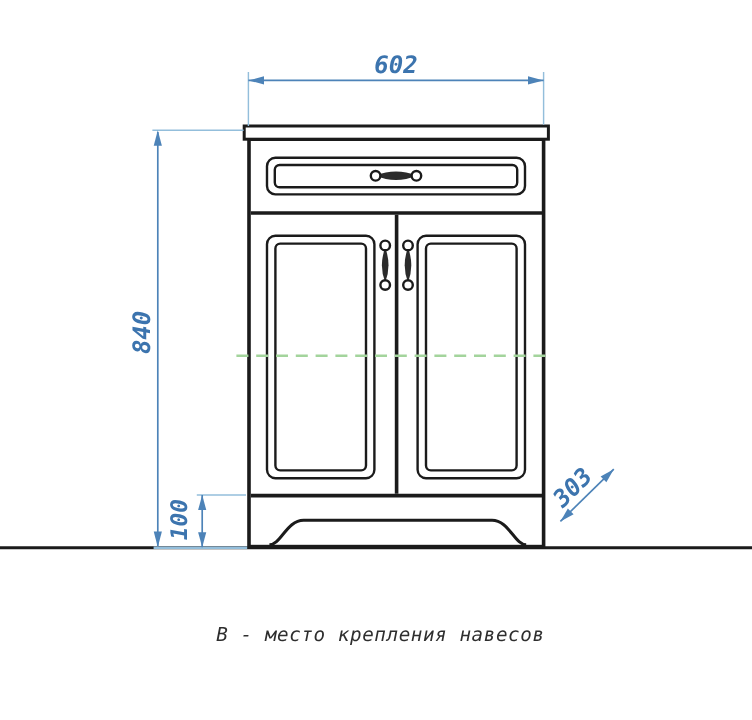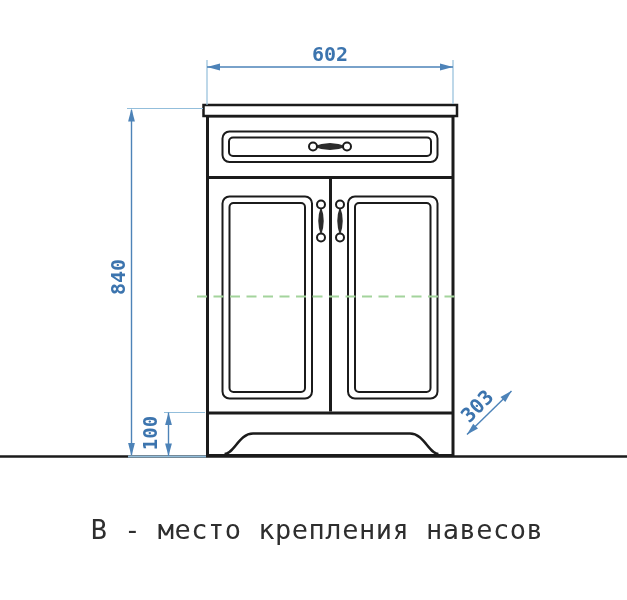--- a/index.html
+++ b/index.html
@@ -2,20 +2,21 @@
 <html style="--dimension_blue: #4d83b8; --extension_blue: #93bedb; --text_blue: #3c74ae; --mount_green: #a3d49c; --line_black: #1b1b1b;"><head>
 <meta charset="utf-8">
 <style>
   html,body{margin:0;padding:0;background:#ffffff;}
   #stage{
     position:relative;
     width:627px;height:600px;
     background:#ffffff;
     font-family:"DejaVu Sans Mono", monospace;
     overflow:hidden;
+    font-style:italic;
   }
   #stage svg{position:absolute;left:0;top:0;}
   .k{stroke:var(--line_black,#1b1b1b);fill:none;}
   .fillw{fill:#ffffff;}
   .handle-bar{fill:#2b2b2b;stroke:none;}
   .blue-dim{stroke:var(--dimension_blue,#4d83b8);fill:none;}
   .blue-ext{stroke:var(--extension_blue,#93bedb);fill:none;}
   .arrow{fill:var(--dimension_blue,#4d83b8);stroke:none;}
   .green{stroke:var(--mount_green,#a3d49c);fill:none;}
   .dim-label{
@@ -24,21 +25,21 @@
     font-size:20px;
     font-weight:bold;
     white-space:nowrap;
     transform:translate(-50%,-50%);
   }
   .rot90{transform:translate(-50%,-50%) rotate(-90deg);}
   .rot45{transform:translate(-50%,-50%) rotate(-45deg);}
   .caption{
     position:absolute;
     color:#2e2e2e;
-    font-size:27px;
+    font-size:16px;
     letter-spacing:0.5px;
     white-space:nowrap;
     transform:translate(-50%,-50%);
   }
 </style>
 </head>
 <body>
 
 <div id="stage">
 

